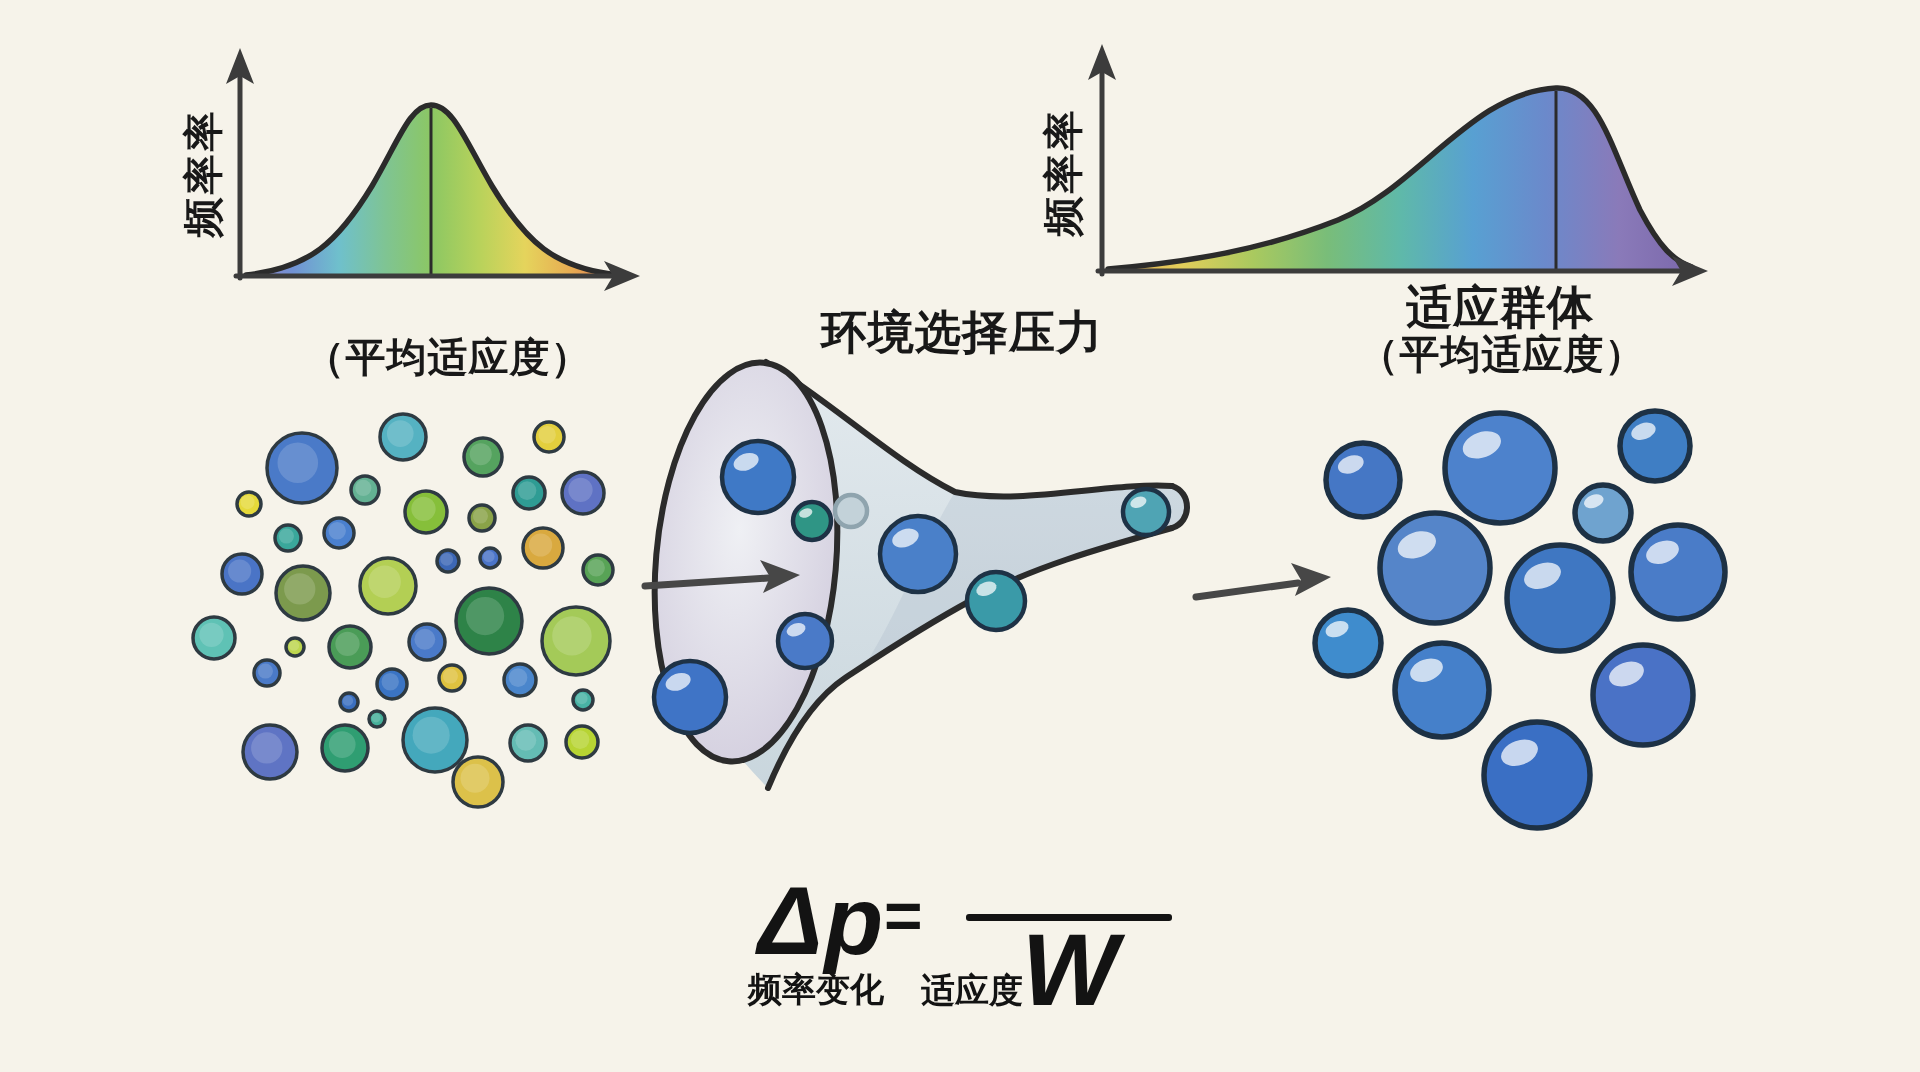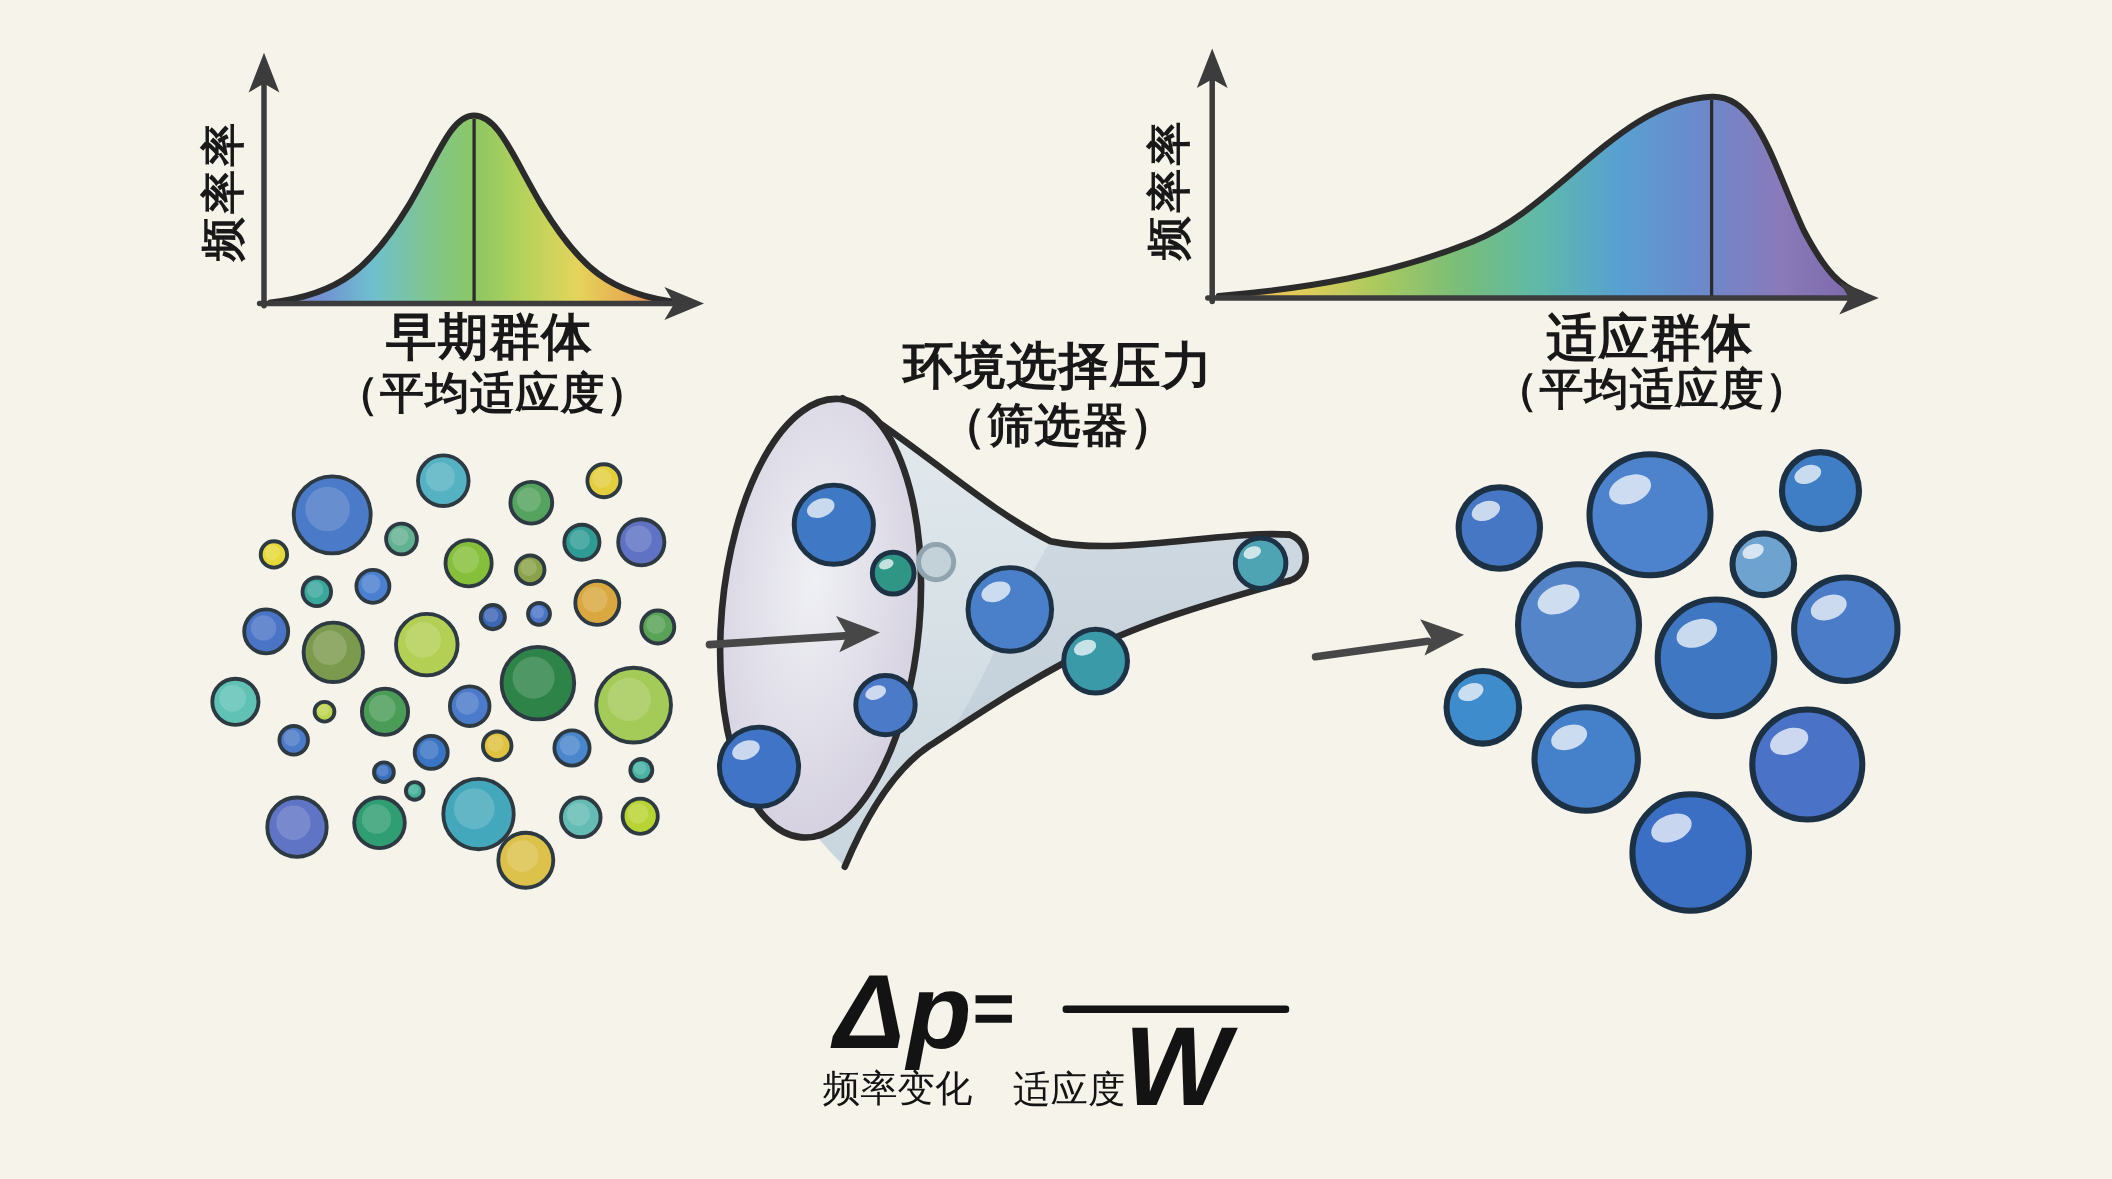--- a/index.html
+++ b/index.html
@@ -17,21 +17,21 @@
   .title{font-size:46px;}
   .subtitle{font-size:40px;}
   .fn-sub{font-size:42px;}
   
   .fx{position:absolute;color:#131313;}
   #f-lhs{left:758px;top:866px;font-size:96px;font-style:italic;font-weight:600;letter-spacing:2px;}
   #f-eq{left:884px;top:878px;font-size:66px;font-weight:600;}
   #f-num{left:1062px;top:863px;transform:translate(-50%,-50%);font-size:80px;font-style:italic;font-weight:600;letter-spacing:4px;}
   #f-bar{left:966px;top:914px;width:206px;height:7px;background:#131313;border-radius:3px;}
   #f-den{left:1070px;top:970px;transform:translate(-50%,-50%);font-size:102px;font-style:italic;font-weight:600;}
-  .f-small{font-size:34px;font-weight:400;transform:translate(-50%,-50%);}
+  .f-small{font-size:34px;font-weight:700;transform:translate(-50%,-50%);}
   #f-lhs-label{left:816px;top:990px;}
   #f-num-label{left:972px;top:991px;}
   #f-den-label{left:1243px;top:991px;font-size:37px;}
   
   .curve{fill:none;stroke:#2b2b2b;stroke-width:5.5;stroke-linecap:round;}
   .thin{stroke:#2b2b2b;stroke-width:3;}
   .axis{stroke:#3c3c3c;stroke-width:5;stroke-linecap:round;}
   .axisfill{fill:#3c3c3c;}
   .fstroke{fill:none;stroke:#2b2b2b;stroke-width:6;stroke-linecap:round;}
   .arrowline{stroke:var(--arrow,#4a4a4a);stroke-width:7;stroke-linecap:round;fill:none;}
@@ -229,25 +229,23 @@
       <line class="arrowline" x1="645" y1="586" x2="768" y2="578"></line>
       <polygon class="arrowhead" points="800,575 760,560 770,577 763,593"></polygon>
     </g>
     <g>
       <line class="arrowline" x1="1196" y1="597" x2="1298" y2="583"></line>
       <polygon class="arrowhead" points="1331,577 1291,563 1301,580 1295,596"></polygon>
     </g>
   </svg>
 
   <div class="t ylab" style="left:203px;top:173px;">频率率</div>
-  <div class="t title" style="left:445px;top:307px;">早期群体</div>
   <div class="t subtitle" style="left:448px;top:357px;">（平均适应度）</div>
 
   <div class="t title" style="left:962px;top:333px;">环境选择压力</div>
-  <div class="t fn-sub" style="left:962px;top:387px;">（筛选器）</div>
 
   <div class="t ylab" style="left:1063px;top:172px;">频率率</div>
   <div class="t title" style="left:1500px;top:308px;text-align:right;">适应群体</div>
   <div class="t subtitle" style="left:1502px;top:354px;">（平均适应度）</div>
 
   <div class="fx" id="f-lhs">Δp</div>
   <div class="fx" id="f-eq">=</div>
   <div class="fx" id="f-bar"></div>
   <div class="fx" id="f-den">W</div>
   <div class="fx f-small" id="f-lhs-label">频率变化</div>

